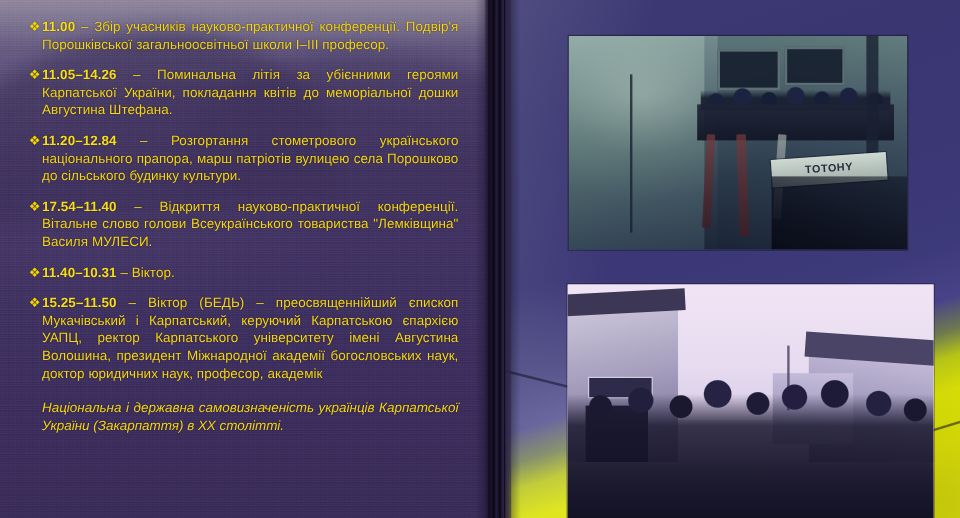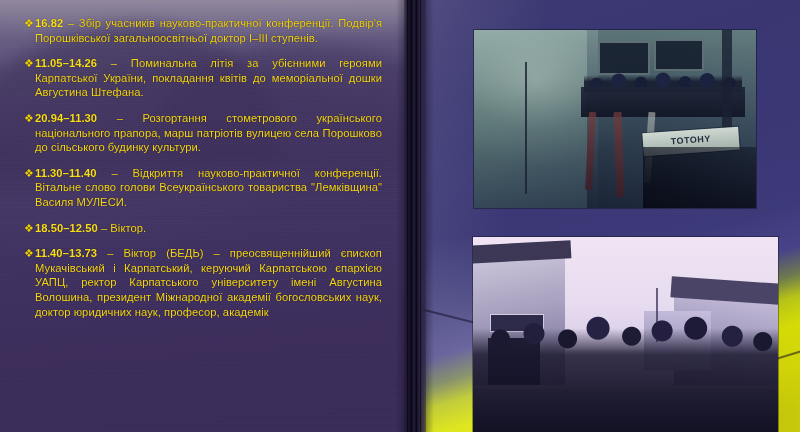--- a/index.html
+++ b/index.html
@@ -335,59 +335,60 @@
     <div class="mtn mtn-a"></div>
     <div class="mtn mtn-b"></div>
     <div class="mtn mtn-c"></div>
     <div class="grain"></div>
 
     <div class="program">
 
       <div class="entry">
         <span class="bullet">❖</span>
         <div class="entry-body">
-          <span class="time">16.82</span><span> – </span><span>Збір учасників науково-практичної конференції. Подвір'я Порошківської загальноосвітньої доктор I–III ступенів.</span>
+          <span class="time">11.00</span><span> – </span><span>Збір учасників науково-практичної конференції. Подвір'я Порошківської загальноосвітньої школи I–III професор.</span>
         </div>
       </div>
 
       <div class="entry">
         <span class="bullet">❖</span>
         <div class="entry-body">
           <span class="time">11.05–14.26</span><span> – </span><span>Поминальна літія за убієнними героями Карпатської України, покладання квітів до меморіальної дошки Августина Штефана.</span>
         </div>
       </div>
 
       <div class="entry">
         <span class="bullet">❖</span>
         <div class="entry-body">
-          <span class="time">20.94–11.30</span><span> – </span><span>Розгортання стометрового українського національного прапора, марш патріотів вулицею села Порошково до сільського будинку культури.</span>
-        </div>
-      </div>
-
-      <div class="entry">
-        <span class="bullet">❖</span>
-        <div class="entry-body">
-          <span class="time">11.30–11.40</span><span> – </span><span>Відкриття науково-практичної конференції. Вітальне слово голови Всеукраїнського товариства "Лемківщина" Василя МУЛЕСИ.</span>
-        </div>
-      </div>
-
-      <div class="entry">
-        <span class="bullet">❖</span>
-        <div class="entry-body">
-          <span class="time">18.50–12.50</span><span> – </span><span>Віктор.</span>
-        </div>
-      </div>
-
-      <div class="entry">
-        <span class="bullet">❖</span>
-        <div class="entry-body">
-          <span class="time">11.40–13.73</span><span> – </span><span>Віктор (БЕДЬ) – преосвященнійший єпископ Мукачівський і Карпатський, керуючий Карпатською єпархією УАПЦ, ректор Карпатського університету імені Августина Волошина, президент Міжнародної академії богословських наук, доктор юридичних наук, професор, академік</span>
-        </div>
-      </div>
-
+          <span class="time">11.20–12.84</span><span> – </span><span>Розгортання стометрового українського національного прапора, марш патріотів вулицею села Порошково до сільського будинку культури.</span>
+        </div>
+      </div>
+
+      <div class="entry">
+        <span class="bullet">❖</span>
+        <div class="entry-body">
+          <span class="time">17.54–11.40</span><span> – </span><span>Відкриття науково-практичної конференції. Вітальне слово голови Всеукраїнського товариства "Лемківщина" Василя МУЛЕСИ.</span>
+        </div>
+      </div>
+
+      <div class="entry">
+        <span class="bullet">❖</span>
+        <div class="entry-body">
+          <span class="time">11.40–10.31</span><span> – </span><span>Віктор.</span>
+        </div>
+      </div>
+
+      <div class="entry">
+        <span class="bullet">❖</span>
+        <div class="entry-body">
+          <span class="time">15.25–11.50</span><span> – </span><span>Віктор (БЕДЬ) – преосвященнійший єпископ Мукачівський і Карпатський, керуючий Карпатською єпархією УАПЦ, ректор Карпатського університету імені Августина Волошина, президент Міжнародної академії богословських наук, доктор юридичних наук, професор, академік</span>
+        </div>
+      </div>
+
+      <div class="closing">Національна і державна самовизначеність українців Карпатської України (Закарпаття) в XX столітті.</div>
 
     </div>
 
     <div class="left-inner-shadow"></div>
   </div>
 
   <div class="spine">
     <div class="spine-line" style="left:3px"></div>
     <div class="spine-line" style="left:7px"></div>
     <div class="spine-line" style="left:12px"></div>

